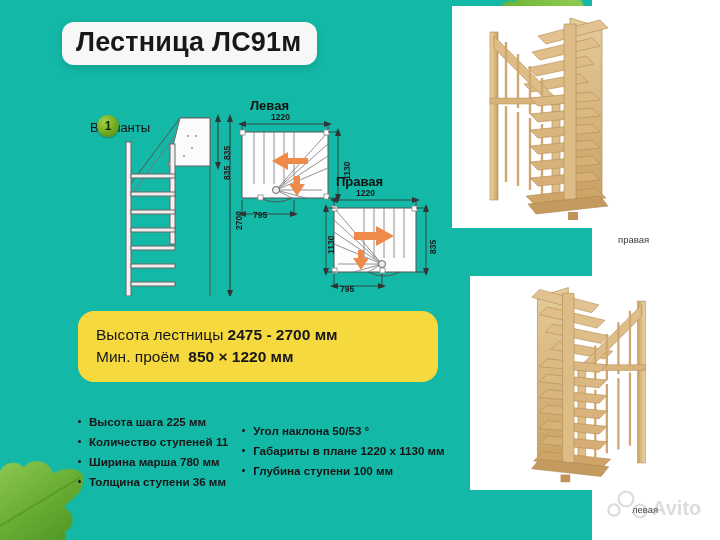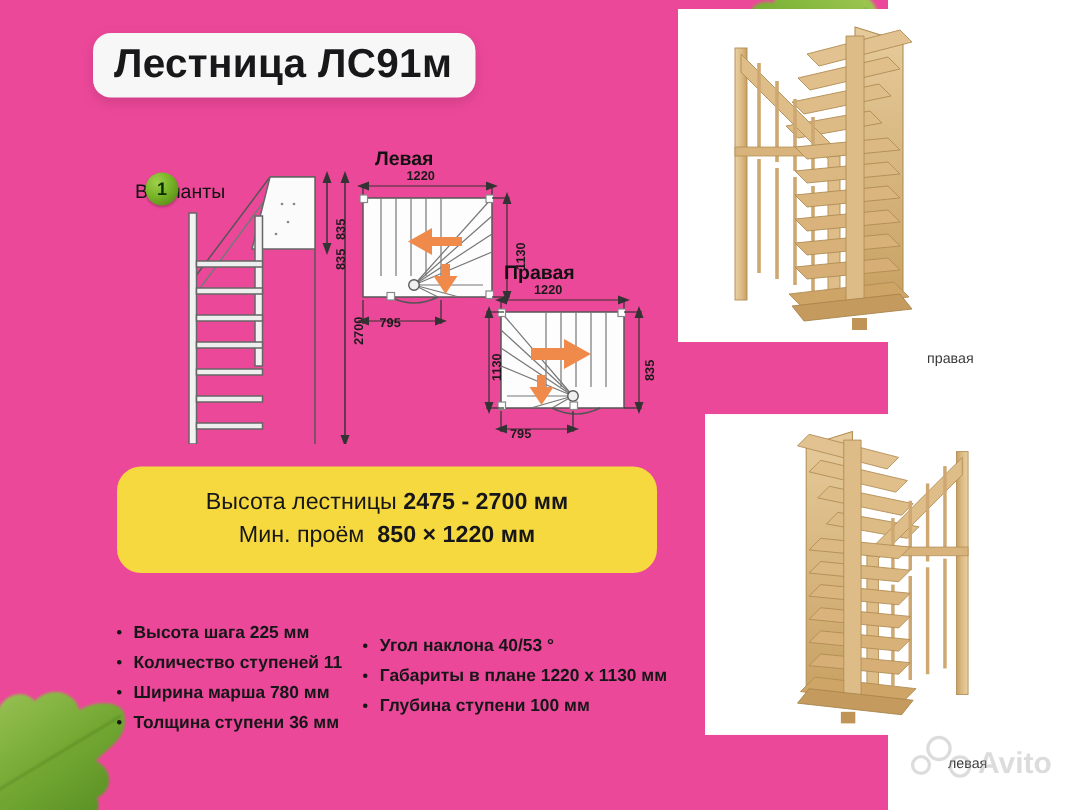--- a/index.html
+++ b/index.html
@@ -5,21 +5,21 @@
   * { box-sizing: border-box; margin: 0; padding: 0; }
   html, body {
     width: 720px; height: 540px;
     font-family: "Liberation Sans", sans-serif;
     background: #ffffff;
     overflow: hidden;
   }
   #page {
     position: relative;
     width: 592px; height: 540px;
-    background: #ec4899;
+    background: #14b8a6;
   }
 
   
   .leaf { position: absolute; pointer-events: none; }
   .leaf-tr { top: -18px; right: -10px; width: 120px; height: 110px;
              filter: blur(1.2px); opacity: .95; }
   .leaf-bl { left: -34px; bottom: -22px; width: 120px; height: 112px;
              filter: blur(.6px); opacity: .95; transform: rotate(8deg); }
 
   
@@ -61,21 +61,21 @@
   .dimtext {
     position: absolute; font-size: 8.5px; font-weight: bold; color: #1a1a1a;
     font-family: "Liberation Sans", sans-serif; white-space: nowrap;
   }
   .dimtext.vert { transform: rotate(-90deg); transform-origin: left top; }
 
   
   .banner {
     position: absolute; left: 78px; top: 311px;
     width: 360px; padding: 13px 18px 14px 18px;
-    background: #f6d93f; border-radius: 16px; text-align: center;
+    background: #f6d93f; border-radius: 16px;
   }
   .banner-line {
     font-size: 15.5px; color: #17171a; line-height: 1.42; white-space: nowrap;
   }
   .banner-line b { font-weight: bold; }
   .banner-line .lead { font-weight: normal; }
 
   
   .specs { position: absolute; left: 76px; top: 412px; width: 440px;
            display: flex; gap: 12px; }
@@ -323,21 +323,21 @@
   </div>
 
   <div class="specs">
     <div class="spec-col col1">
       <div class="spec-item">Высота шага 225 мм</div>
       <div class="spec-item">Количество ступеней 11</div>
       <div class="spec-item">Ширина марша 780 мм</div>
       <div class="spec-item">Толщина ступени 36 мм</div>
     </div>
     <div class="spec-col col2">
-      <div class="spec-item">Угол наклона 40/53 °</div>
+      <div class="spec-item">Угол наклона 50/53 °</div>
       <div class="spec-item">Габариты в плане 1220 x 1130 мм</div>
       <div class="spec-item">Глубина ступени 100 мм</div>
     </div>
   </div>
 
   <svg class="photo photo-top" viewBox="0 0 220 222">
     <defs>
       <linearGradient id="wd" x1="0" y1="0" x2="1" y2="0">
         <stop offset="0%" stop-color="#e9d0a2"></stop>
           <stop offset="55%" stop-color="#dcbb83"></stop>

